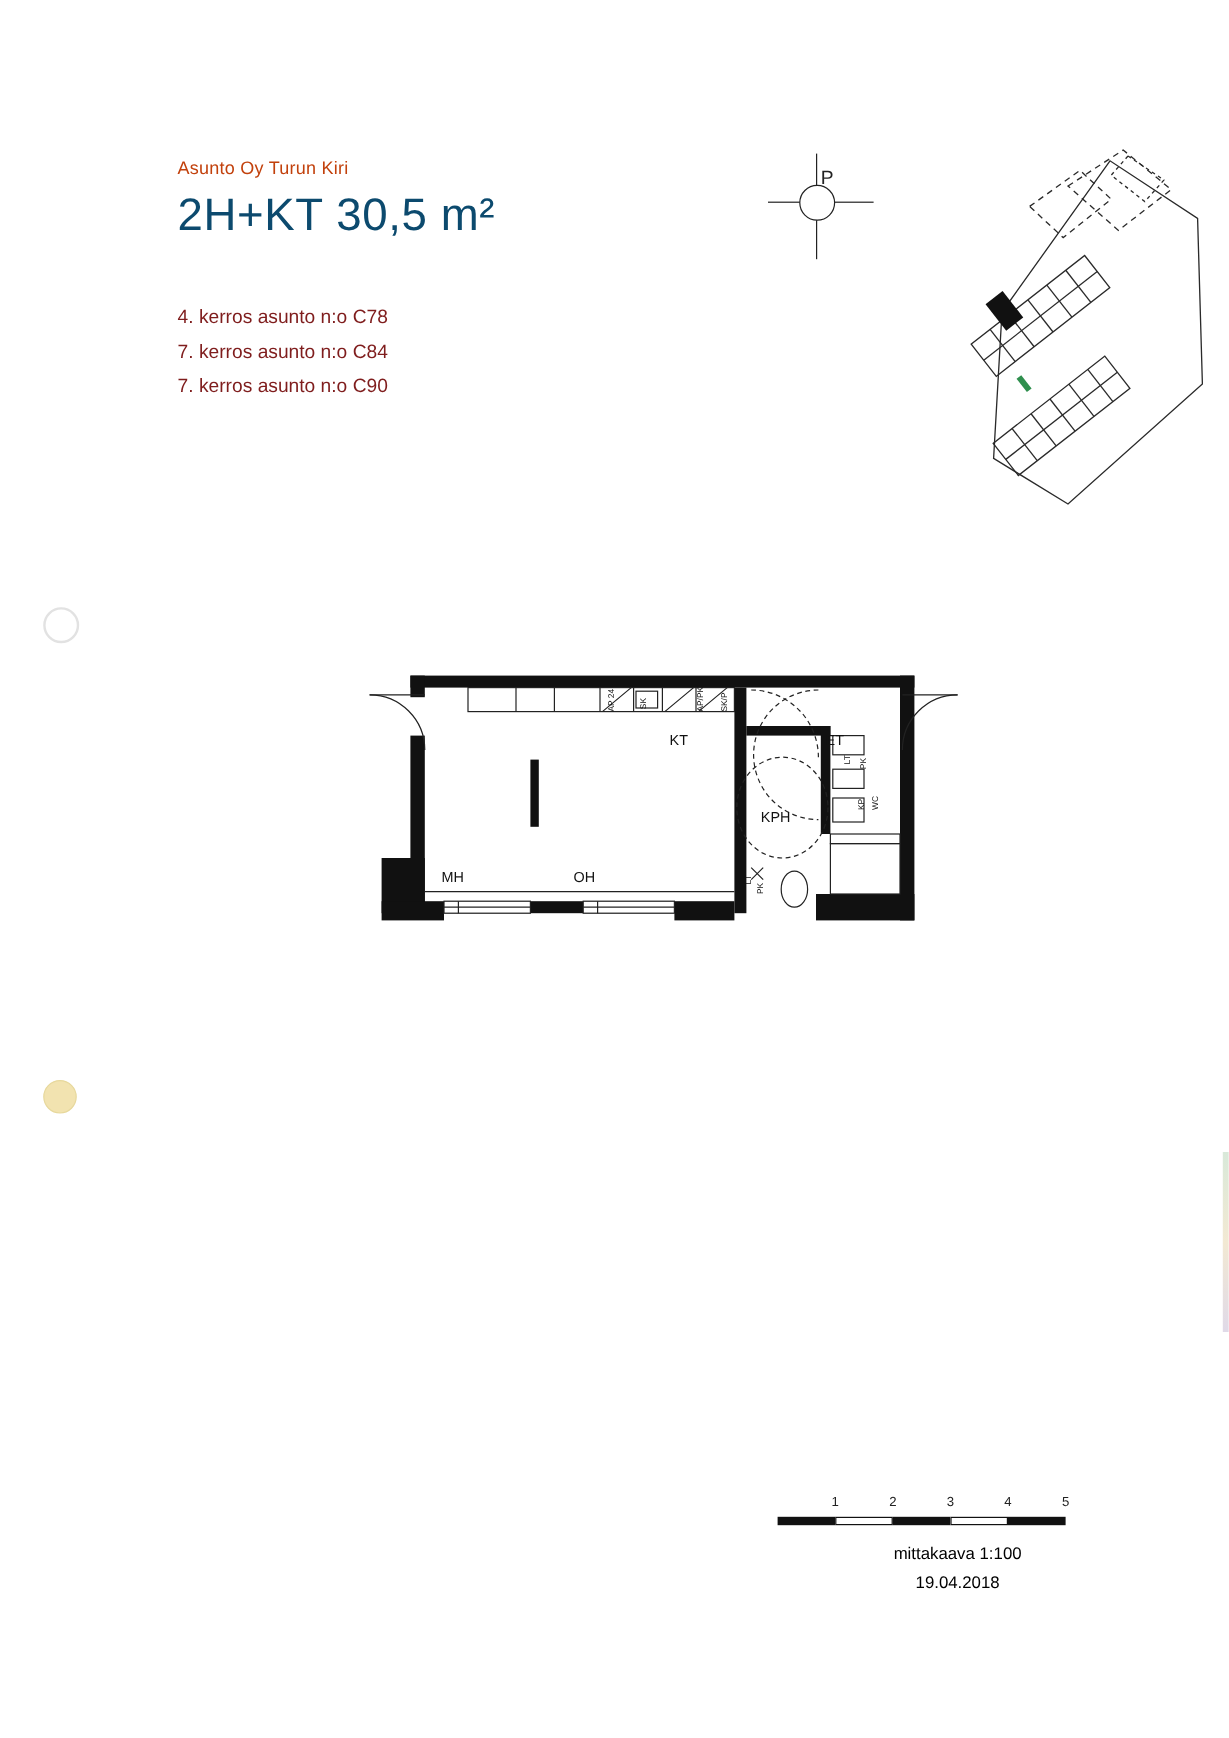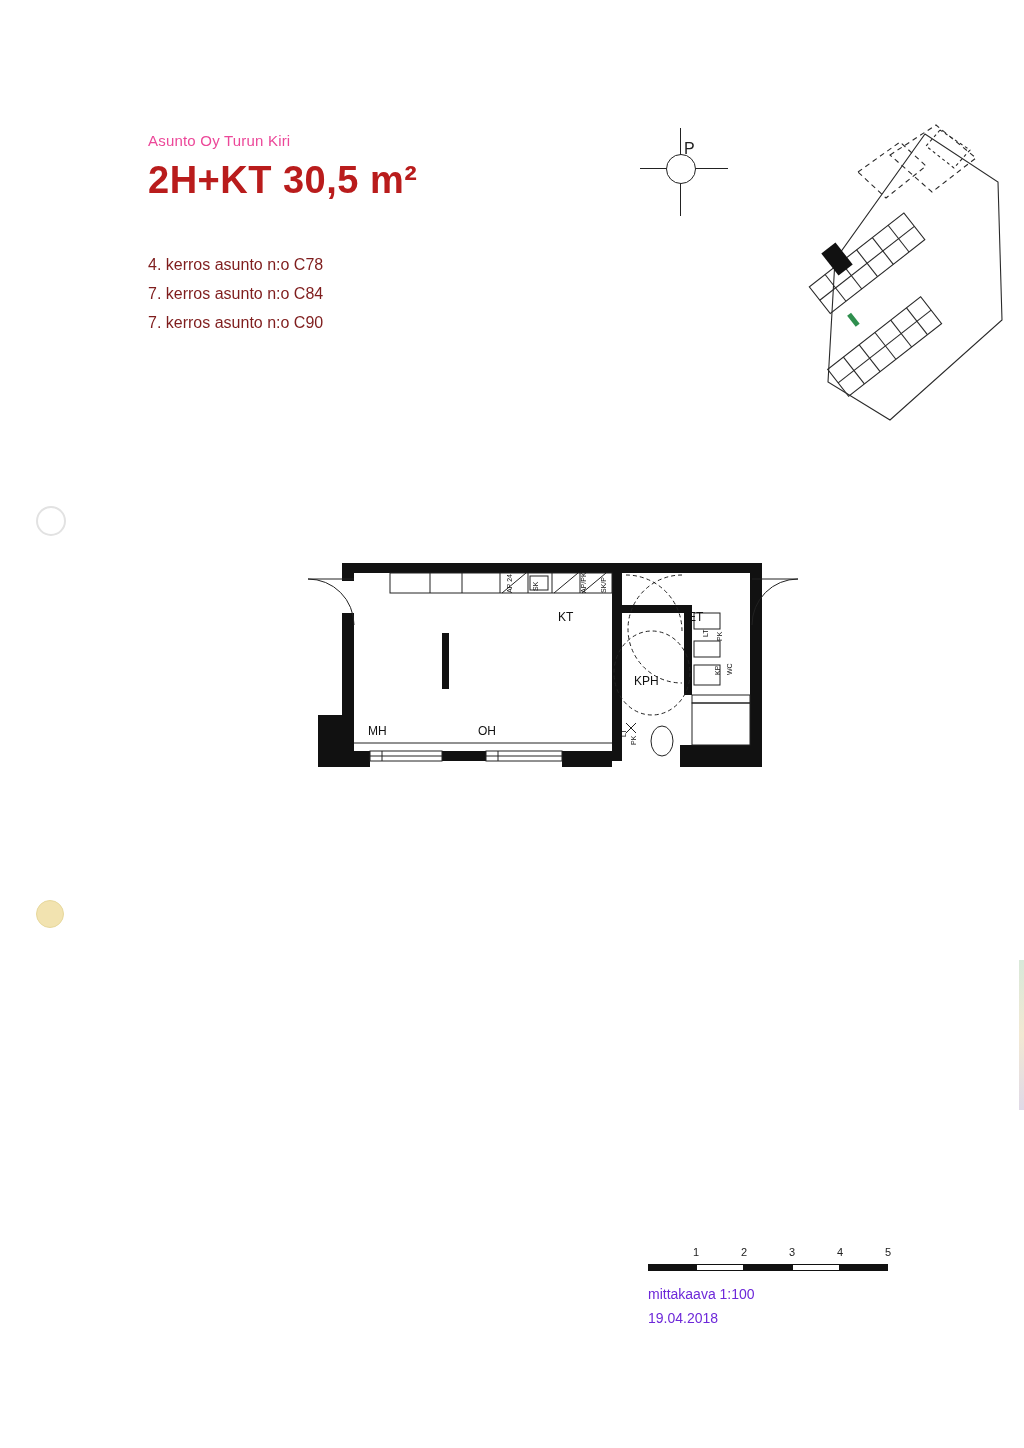--- a/index.html
+++ b/index.html
@@ -19,28 +19,28 @@
   
   #header-block {
     position: absolute;
     left: 148px;
     top: 132px;
     width: 480px;
   }
   #company-name {
     font-size: 15px;
     letter-spacing: 0.2px;
-    color: #ec4899;
+    color: #c2410c;
   }
   #apartment-type {
     font-size: 38px;
-    font-weight: 700;
+    font-weight: 400;
     letter-spacing: 0.5px;
     margin-top: 10px;
-    color: #b91c1c;
+    color: #0c4a6e;
   }
   #floor-list {
     margin-top: 48px;
   }
   .floor-line {
     font-size: 16px;
     line-height: 29px;
     color: #7f1d1d;
   }
 
@@ -124,21 +124,22 @@
     position: absolute;
     top: 0px;
     font-size: 11px;
     color: #222;
     transform: translateX(-50%);
   }
   #scale-caption {
     margin-top: 6px;
     font-size: 14px;
     line-height: 24px;
-    color: #6d28d9;
+    color: #000000;
+    text-align: center;
   }
 
   
   .artifact {
     position: absolute;
     border-radius: 50%;
   }
   #artifact-ring {
     left: 36px;
     top: 506px;

